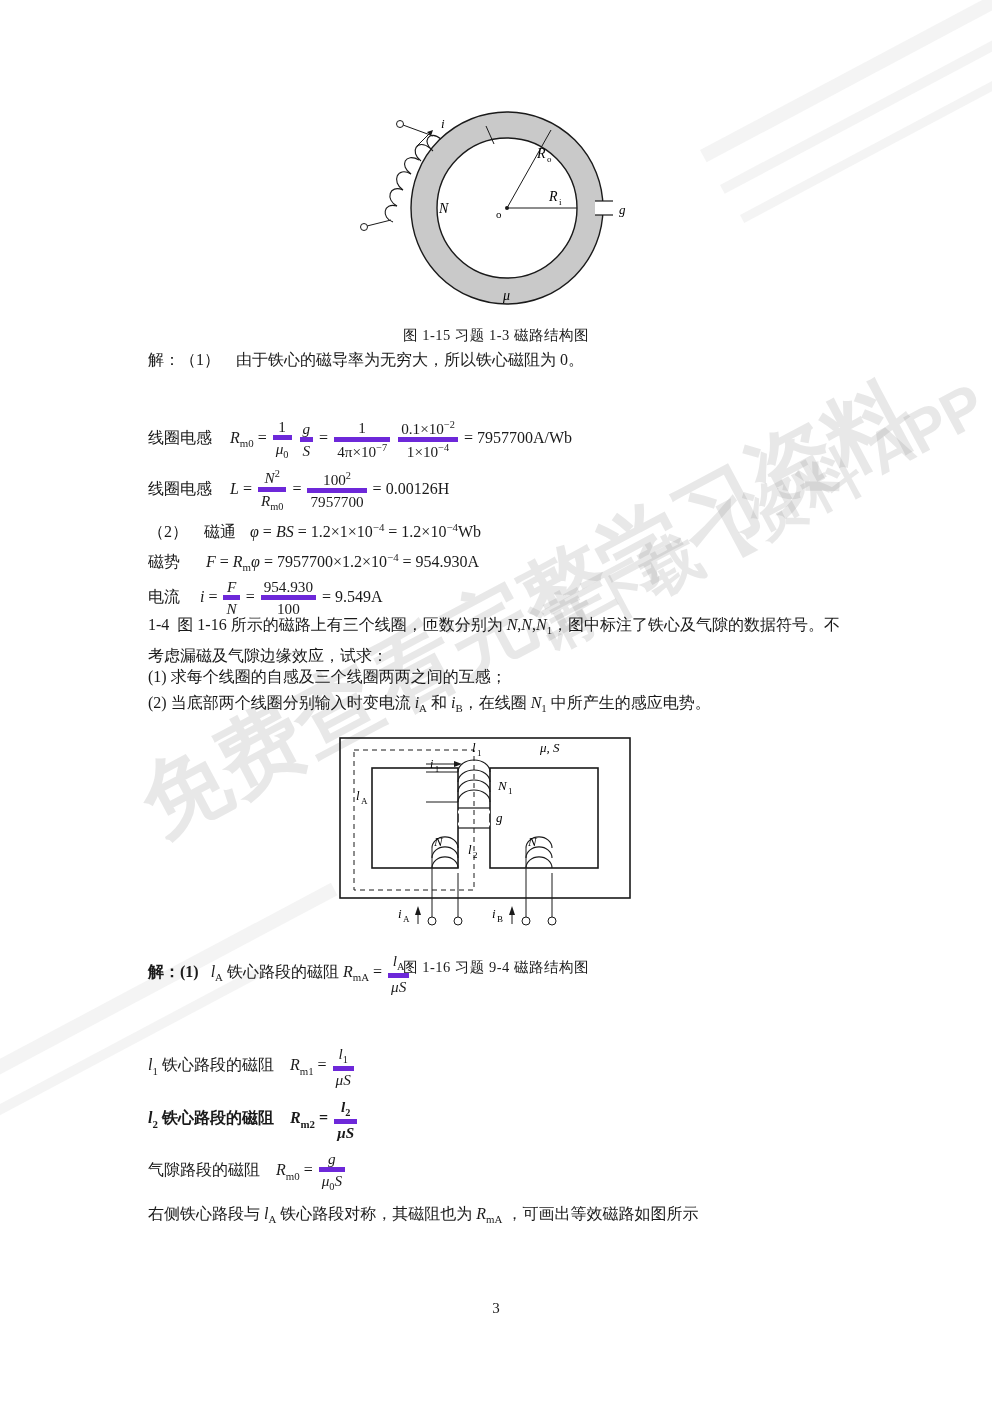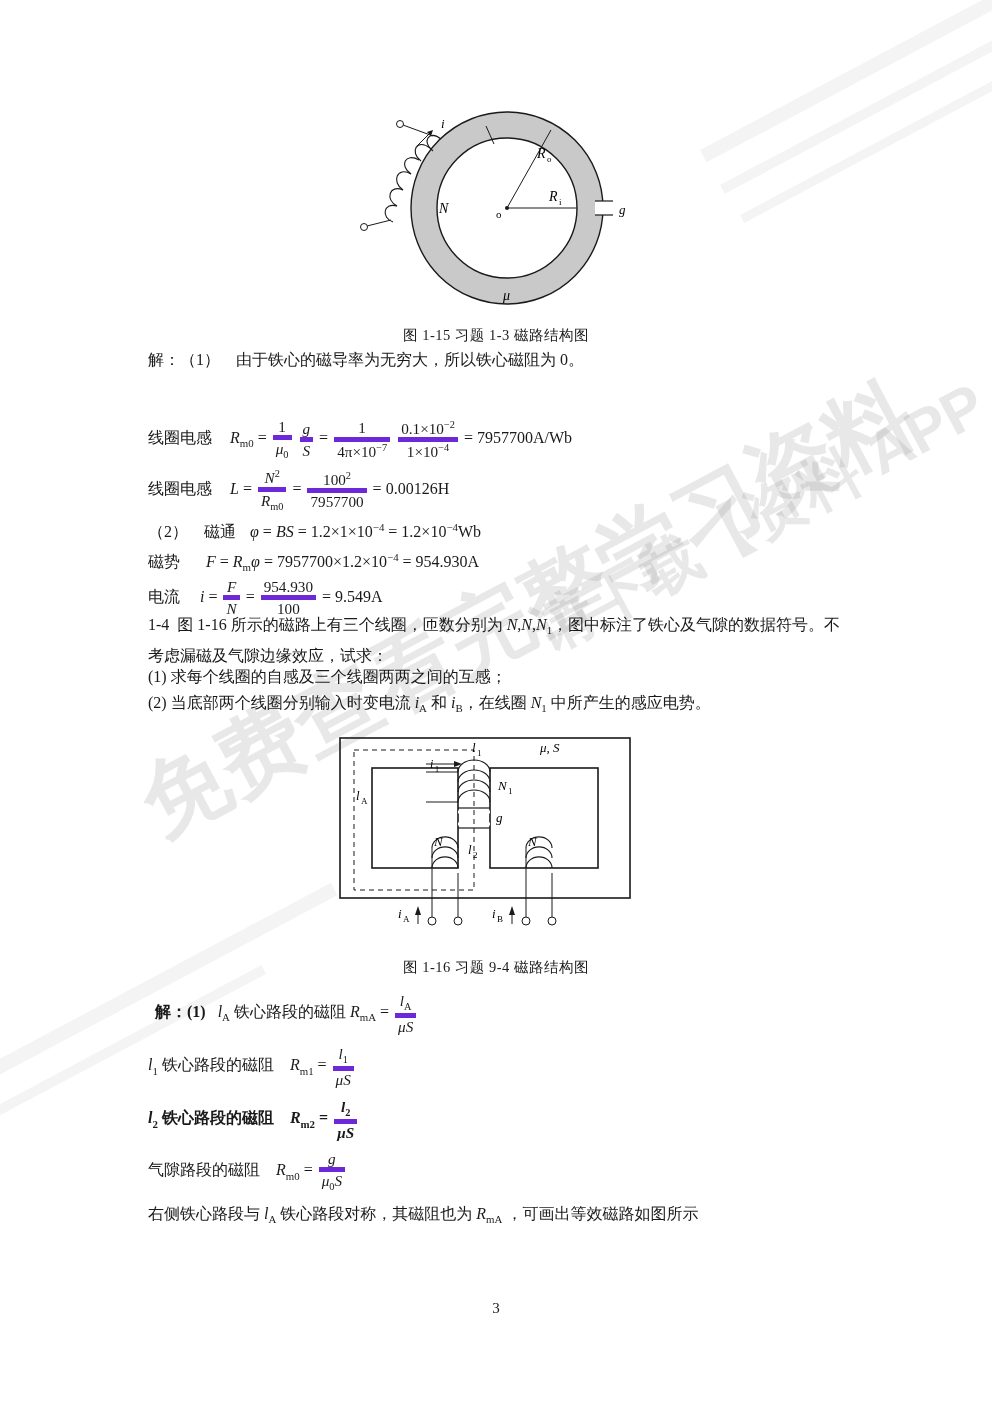--- a/index.html
+++ b/index.html
@@ -309,21 +309,21 @@
       <text x="138" y="126" font-family="Liberation Serif, serif" font-style="italic" font-size="13">l</text>
       <text x="143" y="130" font-family="Liberation Serif, serif" font-size="9">2</text>
       <text x="68" y="190" font-family="Liberation Serif, serif" font-style="italic" font-size="13">i</text>
       <text x="73" y="194" font-family="Liberation Serif, serif" font-size="9">A</text>
       <text x="162" y="190" font-family="Liberation Serif, serif" font-style="italic" font-size="13">i</text>
       <text x="167" y="194" font-family="Liberation Serif, serif" font-size="9">B</text>
     </svg>
   </div>
   <div class="fig-caption" style="left:0; top:958px;">图 1-16  习题 9-4  磁路结构图</div>
 
-  <div class="line" style="left:148px; top:992px;margin-left:7px;">
+  <div class="line" style="left:148px; top:952px;">
     <b>解：(1)</b>
     <span style="margin-left:8px;"><span class="mi">l</span><span class="sub">A</span> 铁心路段的磁阻 <span class="mi">R</span><span class="sub">mA</span> =
       <span class="frac"><span class="num"><span class="mi">l</span><span class="sub">A</span></span><span class="den"><span class="mi">μS</span></span></span>
     </span>
   </div>
 
   <div class="line" style="left:148px; top:1045px;">
     <span class="mi">l</span><span class="sub">1</span> 铁心路段的磁阻　<span class="mi">R</span><span class="sub">m1</span> =
     <span class="frac"><span class="num"><span class="mi">l</span><span class="sub">1</span></span><span class="den"><span class="mi">μS</span></span></span>
   </div>

